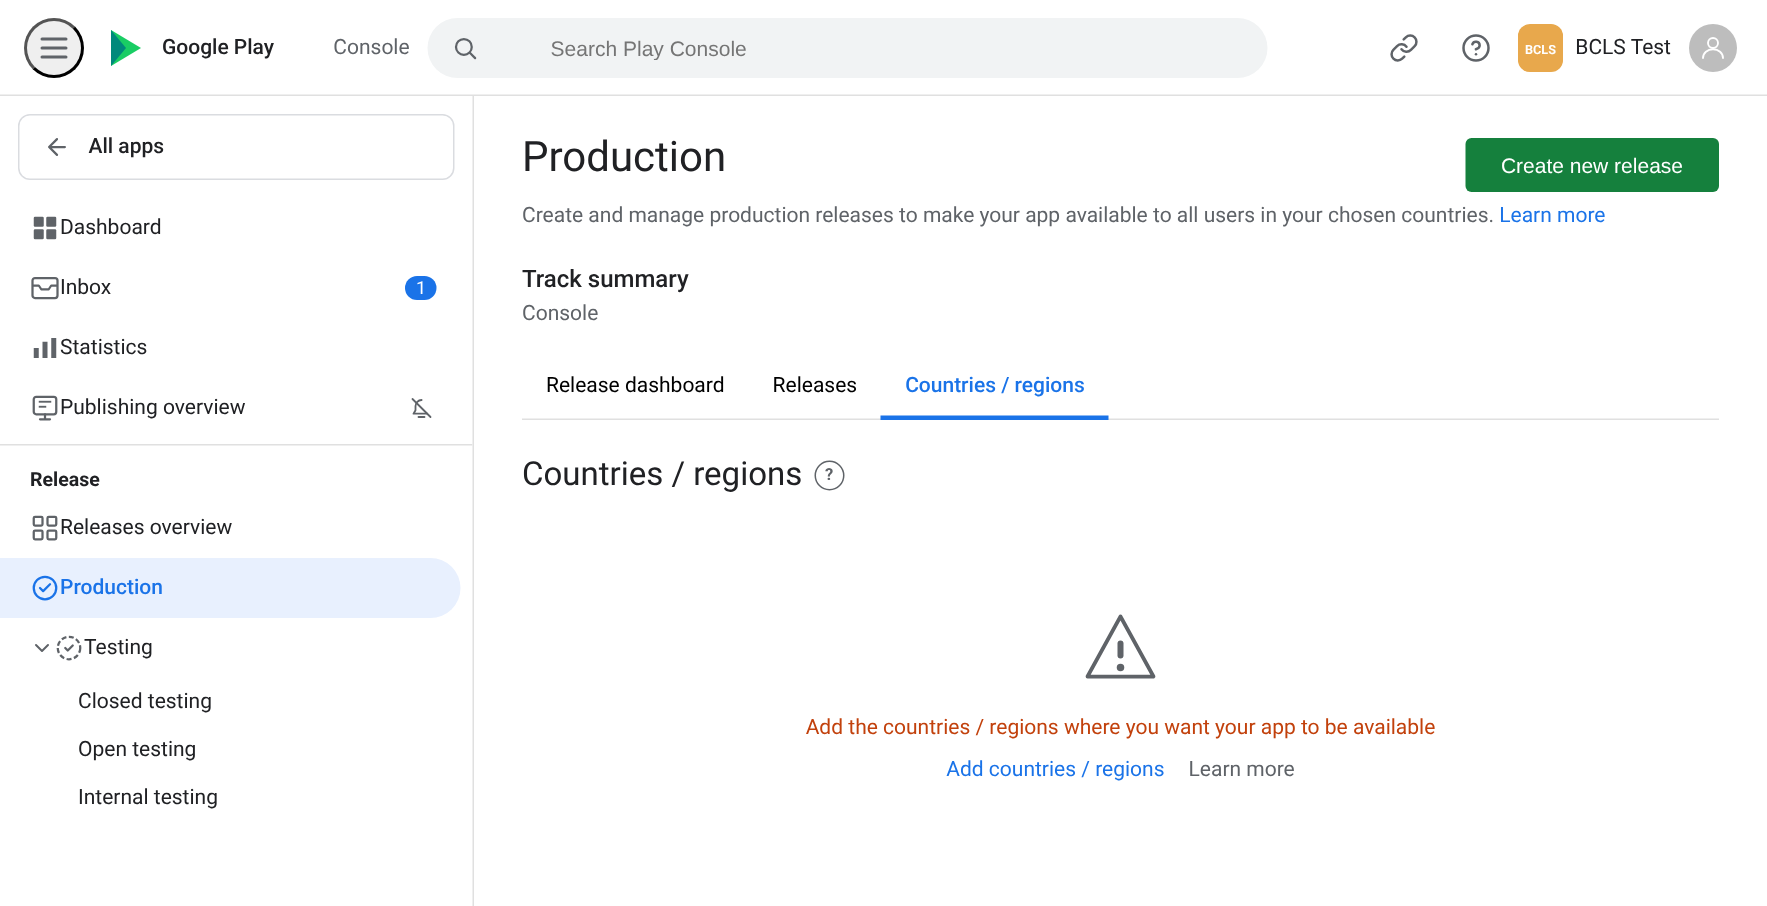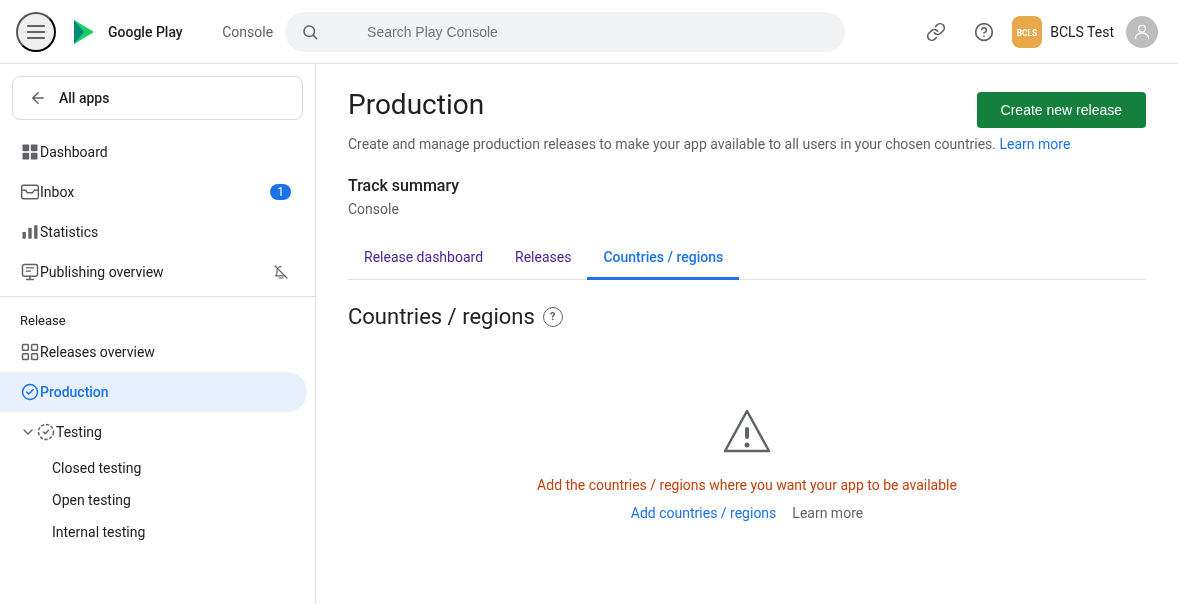--- a/index.html
+++ b/index.html
@@ -41,21 +41,21 @@
       border: 1px solid #dadce0; border-radius: 8px; margin: 12px; cursor: pointer;
       font-size: 14px; color: #202124; font-weight: 500;
     }
     .sidebar-nav-item {
       display: flex; align-items: center; gap: 0; padding: 10px 16px 10px 20px;
       cursor: pointer; font-size: 14px; color: #202124; border-radius: 0 24px 24px 0; margin-right: 8px;
       position: relative;
     }
     .sidebar-nav-item.active { background: #e8f0fe; color: #1a73e8; font-weight: 500; }
     .badge { background: #1a73e8; color: #fff; border-radius: 12px; padding: 1px 7px; font-size: 12px; margin-left: auto; }
-    .sidebar-section-label { font-size: 13px; font-weight: 400; color: #202124; padding: 12px 20px 4px; }
+    .sidebar-section-label { font-size: 13px; font-weight: 700; color: #202124; padding: 12px 20px 4px; }
     .sidebar-divider { height: 1px; background: #e0e0e0; margin: 4px 0; }
     .sidebar-sub-item {
       display: flex; align-items: center; gap: 16px; padding: 8px 16px 8px 52px;
       cursor: pointer; font-size: 14px; color: #202124; border-radius: 0 24px 24px 0; margin-right: 8px;
     }
     .nav-icon { width: 20px; height: 20px; display: flex; align-items: center; justify-content: center; flex-shrink: 0; }
     .chevron-down { width: 16px; height: 16px; display: flex; align-items: center; justify-content: center; flex-shrink: 0; }
 
     
     .content { flex: 1; overflow-y: auto; padding: 24px 32px; }
@@ -66,21 +66,21 @@
       padding: 10px 24px; font-size: 14px; font-weight: 500; cursor: pointer;
       white-space: nowrap; margin-top: 4px;
     }
     .page-desc { font-size: 14px; color: #5f6368; margin-bottom: 24px; }
     .learn-more-link { color: #1a73e8; cursor: pointer; text-decoration: none; }
     .track-summary { margin-bottom: 20px; }
     .track-summary-title { font-size: 16px; font-weight: 500; color: #202124; margin-bottom: 6px; }
     .track-status { font-size: 14px; color: #5f6368; }
     .tabs { display: flex; gap: 0; border-bottom: 1px solid #e0e0e0; margin-bottom: 24px; }
     .tab-item {
-      padding: 12px 16px; font-size: 14px; color: #4c1d95; cursor: pointer;
+      padding: 12px 16px; font-size: 14px; color: #000000; cursor: pointer;
       border-bottom: 3px solid transparent; margin-bottom: -1px;
     }
     .tab-item.active { color: #1a73e8; border-bottom: 3px solid #1a73e8; font-weight: 500; }
     .section-title-row { display: flex; align-items: center; gap: 8px; margin-bottom: 32px; }
     .section-title { font-size: 22px; font-weight: 400; color: #202124; }
     .help-icon { width: 20px; height: 20px; border-radius: 50%; border: 1.5px solid #5f6368; display: flex; align-items: center; justify-content: center; font-size: 11px; color: #5f6368; cursor: pointer; font-weight: bold; }
     .empty-state { display: flex; flex-direction: column; align-items: center; padding: 40px 0; gap: 12px; }
     .empty-icon { width: 64px; height: 64px; display: flex; align-items: center; justify-content: center; }
     .empty-text { font-size: 14px; color: #c2410c; }
     .empty-actions { display: flex; gap: 16px; align-items: center; }

